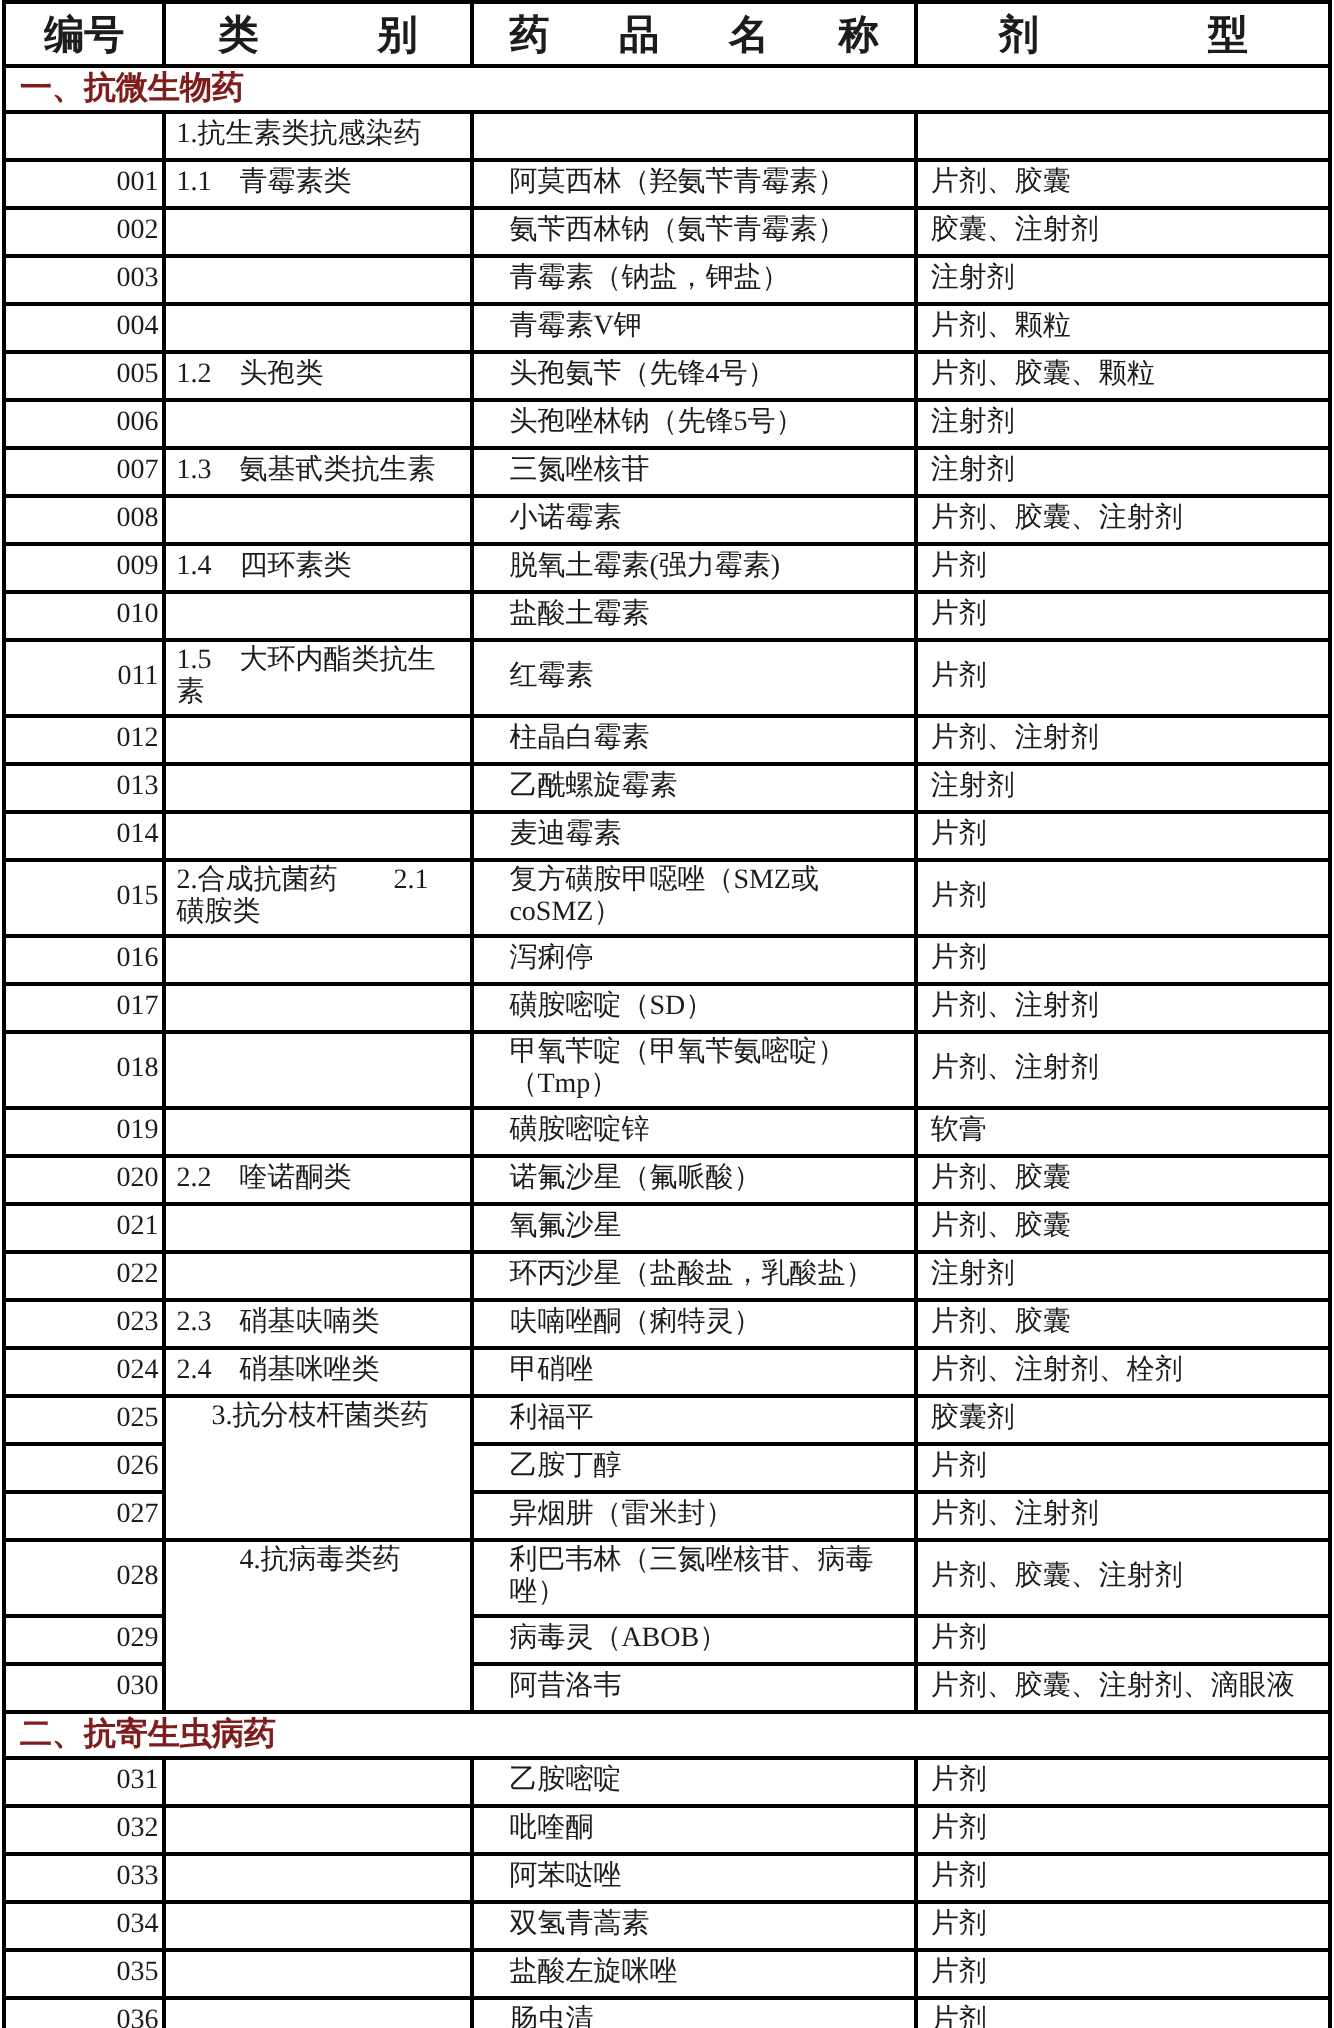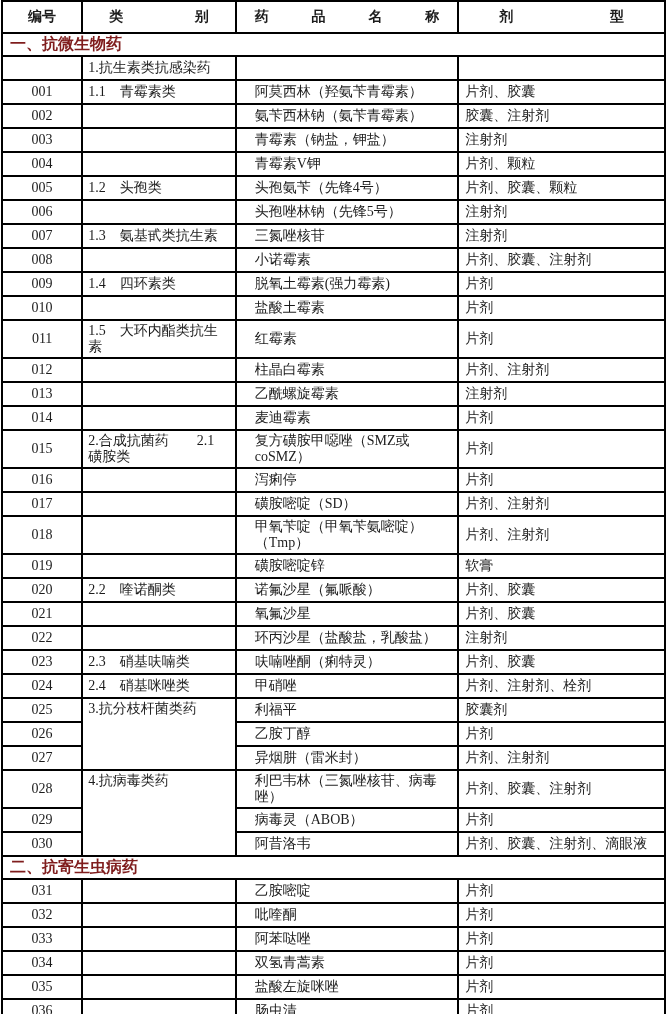--- a/index.html
+++ b/index.html
@@ -11,48 +11,48 @@
     border-collapse:collapse; table-layout:fixed; width:665px;
     margin:0 0 0 1px;
   }
   .drug-table th, .drug-table td {
     border:2px solid #000000; overflow:hidden; box-sizing:content-box;
     color:#1c1c1c; vertical-align:middle;
   }
   thead th {
     height:30px; padding:0;
     font-family:"Liberation Sans", sans-serif;
-    font-weight:bold; font-size:14px; color:#111111;
+    font-weight:bold; font-size:20px; color:#111111;
   }
   .jspan {display:block; text-align:justify; text-align-last:justify; text-justify:inter-character;}
   .j-id   {text-align:center; text-align-last:center; padding:0 6px;}
   .j-cat  {padding:0 26px;}
   .j-name {padding:0 18px;}
   .j-form {padding:0 40px;}
   tr.section-row td {
     height:20px; padding:0 2px 0 7px;
     font-family:"Liberation Sans", sans-serif;
     font-weight:bold; font-size:16px; color:#7f1d1d;
     white-space:nowrap;
   }
   tr.drug-row td {
     height:20px;
     font-family:"Liberation Serif", serif;
     font-size:14px; line-height:16px;
   }
   tr.drug-row.tall td {height:34px;}
   td.c-id {
-    text-align:center;
+    text-align:right;
     font-family:"Liberation Mono", monospace;
     font-size:13px; padding:0 2px;
   }
   td.c-cat  {padding:1px 3px 1px 5px; white-space:pre-line;}
   td.c-name {padding:1px 3px 1px 18px; white-space:pre-line;}
   td.c-form {padding:1px 3px 1px 6px; white-space:pre-line;}
-  td.vtop {vertical-align:top; padding-top:2px;}
+  td.vtop {vertical-align:top; padding-top:2px;text-align:center;}
 </style>
 </head>
 <body>
 
 <div class="page">
   <table class="drug-table">
     <colgroup>
       <col style="width:80px">
       <col style="width:153px">
       <col style="width:222px">

